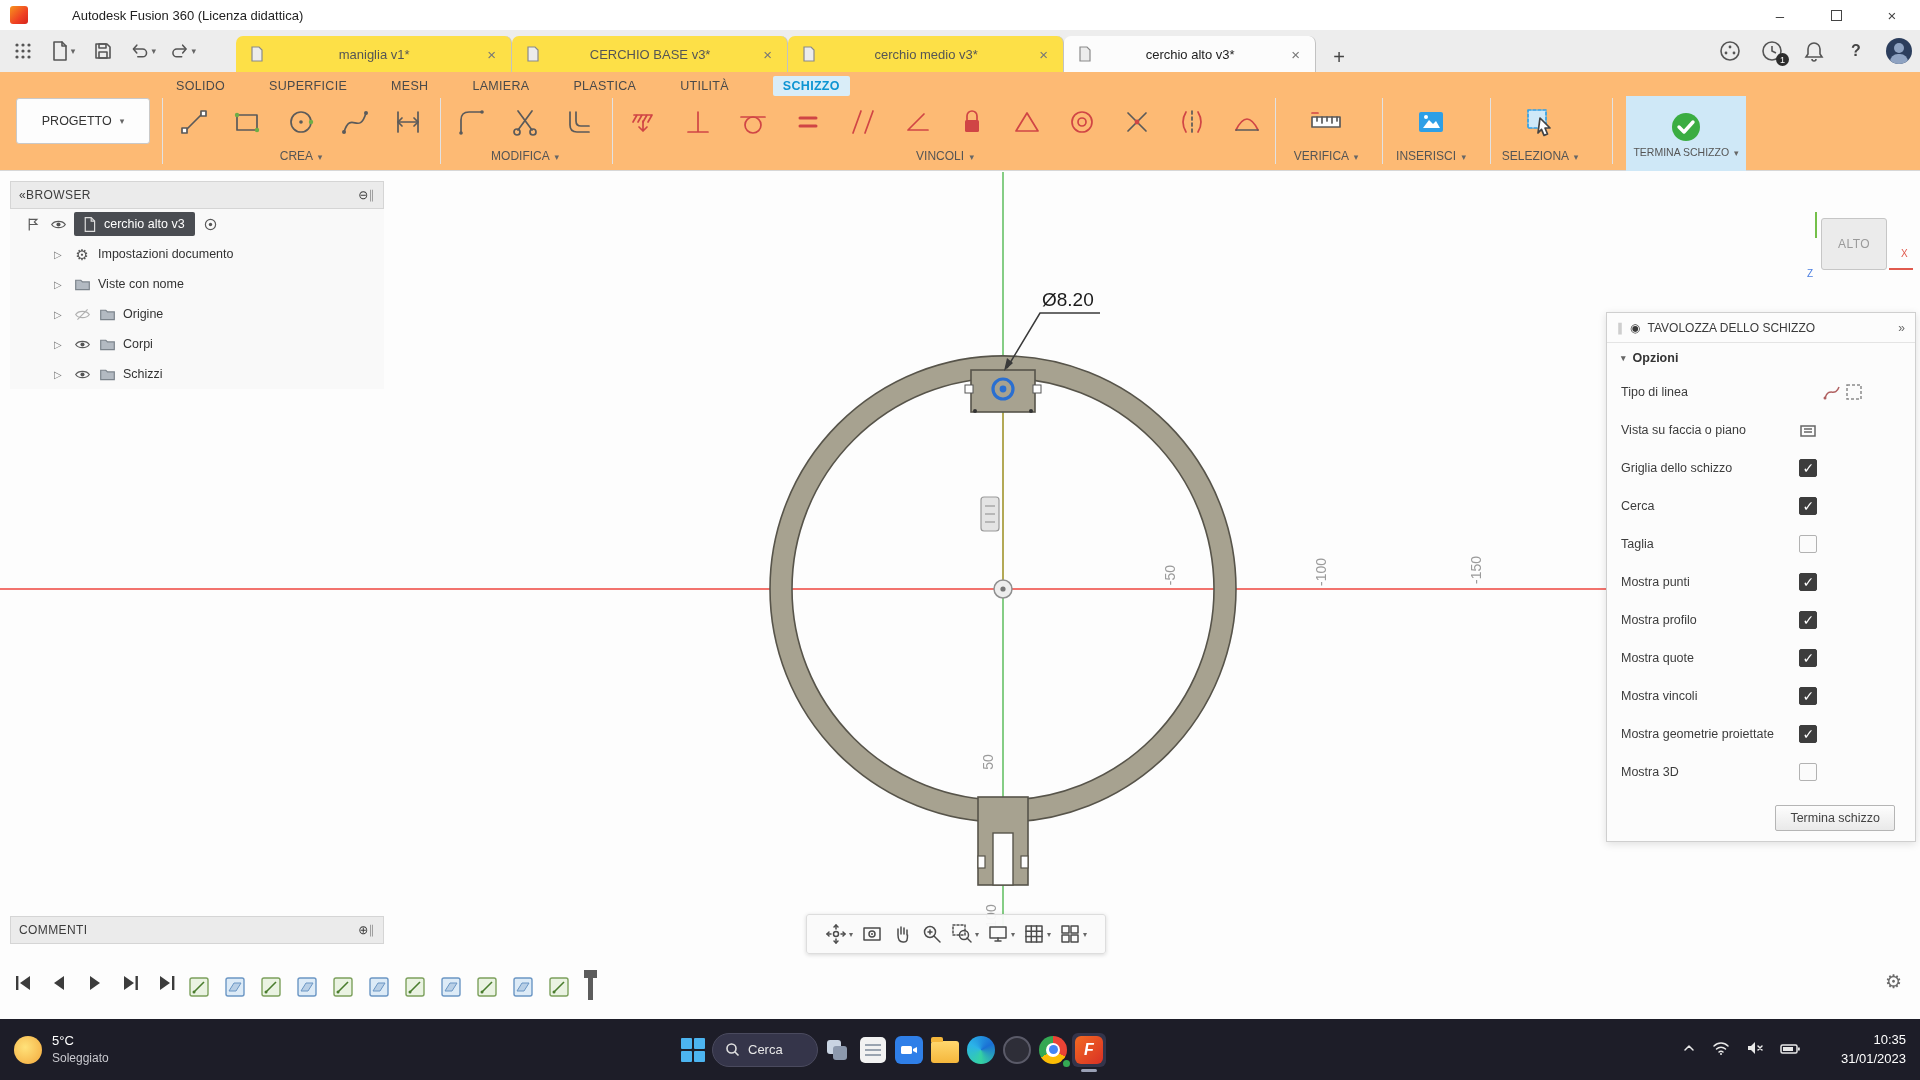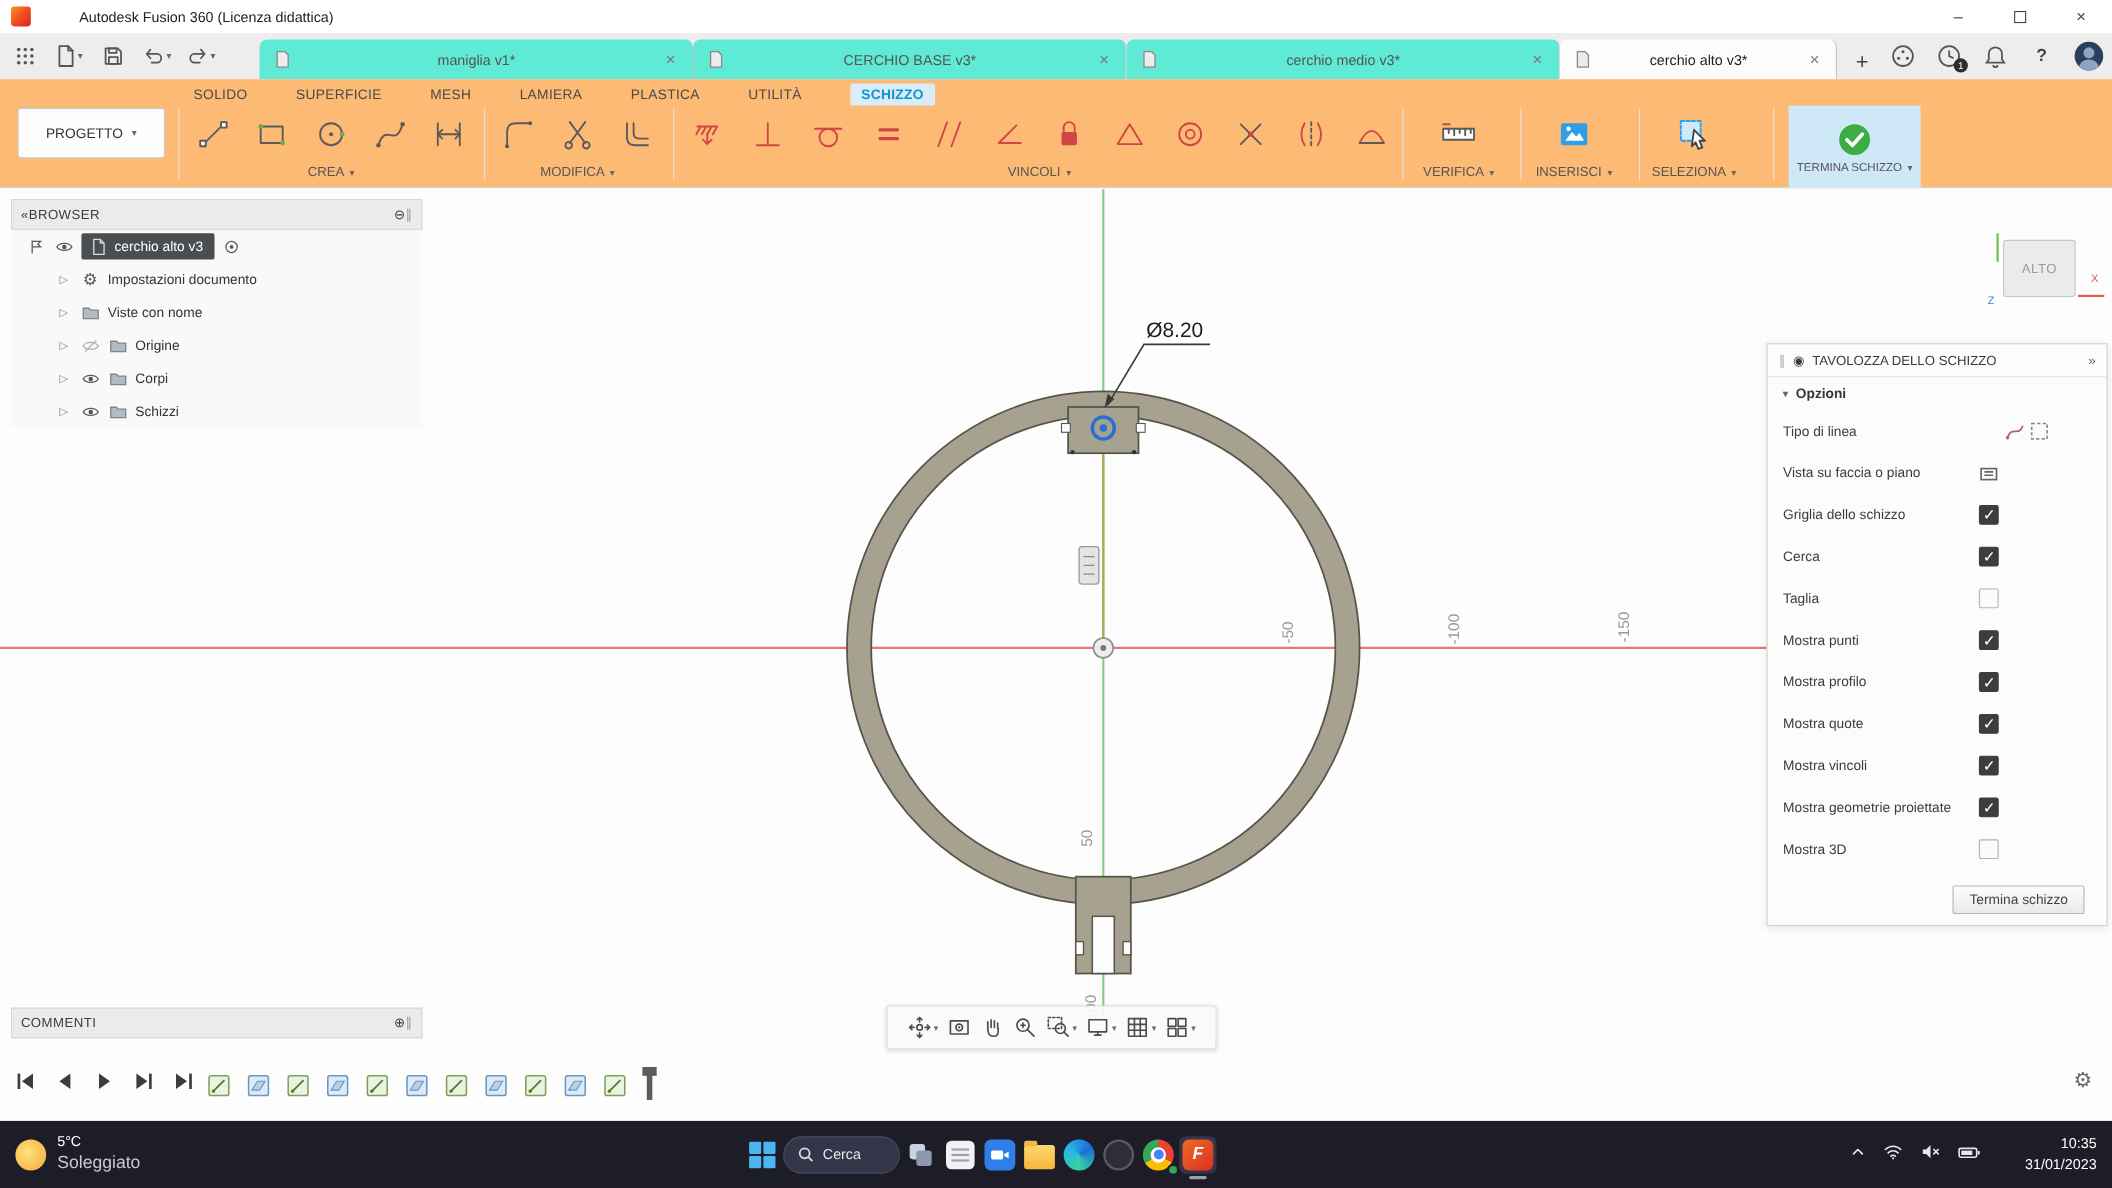--- a/index.html
+++ b/index.html
@@ -17,22 +17,22 @@
   .maxbox { width:11px; height:11px; border:1.4px solid #444; }
 
   
   .appbar { position:absolute; left:0; top:30px; width:1920px; height:42px; background:#ededed; z-index:20; }
   .appbar-left { position:absolute; left:10px; top:0; height:42px; display:flex; align-items:center; gap:14px; }
   .abicon { width:26px; height:26px; display:flex; align-items:center; justify-content:center; }
   .abicon svg { stroke:#555; fill:none; stroke-width:1.6; stroke-linecap:round; stroke-linejoin:round; }
   .caret { font-size:9px; color:#666; margin-left:2px; }
   .doc-tabs { position:absolute; left:236px; bottom:0; display:flex; height:36px; align-items:flex-end; }
   .dtab { height:36px; display:flex; align-items:center; gap:8px; padding:0 12px 0 14px;
-    background:#5eead4; border-right:1px solid #c2c2c2; border-radius:7px 7px 0 0;
-    font-size:13px; color:#555; width:394px; }
+    background:#fde047; border-right:1px solid #c2c2c2; border-radius:7px 7px 0 0;
+    font-size:13px; color:#555; width:276px; }
   .dtab .dlabel { flex:1; white-space:nowrap; overflow:hidden; text-overflow:ellipsis; text-align:center; }
   .dtab.active { background:#fcfcfc; color:#222; width:252px; }
   .tab-close { font-size:15px; color:#777; padding:0 3px; }
   .newtab { width:30px; height:30px; display:flex; align-items:center; justify-content:center;
     font-size:20px; color:#444; margin-left:8px; }
   .appbar-right { position:absolute; right:8px; top:0; height:42px; display:flex; align-items:center; gap:18px; }
   .abricon { position:relative; width:24px; height:24px; display:flex; align-items:center; justify-content:center; }
   .abricon svg { stroke:#555; fill:none; stroke-width:1.6; }
   .badge1 { position:absolute; right:-5px; bottom:-3px; background:#2d2d2d; color:#fff; font-size:9px;
     width:13px; height:13px; border-radius:50%; display:flex; align-items:center; justify-content:center; }
@@ -127,21 +127,21 @@
   .feat { width:22px; height:22px; }
   .tl-marker { width:5px; height:30px; background:#5c5c5c; margin-left:4px; position:relative; top:-2px; }
   .tl-marker::before { content:""; position:absolute; left:-4px; top:0; width:13px; height:8px; background:#5c5c5c; }
   .tl-gear { position:absolute; right:18px; top:8px; font-size:19px; color:#6a6a6a; }
 
   
   .taskbar { position:absolute; left:0; top:1019px; width:1920px; height:61px; background:#1d1d28; z-index:30; }
   .weather { position:absolute; left:14px; top:0; height:61px; display:flex; align-items:center; gap:10px; }
   .sun { width:28px; height:28px; border-radius:50%; background:radial-gradient(circle at 40% 40%, #ffe27a, #f3a83c); }
   .wtext { color:#fff; font-size:13px; line-height:1.4; }
-  .wtext .desc { color:#c9c9cf; font-size:16px; }
+  .wtext .desc { color:#c9c9cf; font-size:12px; }
   .tb-center { position:absolute; left:676px; top:0; height:61px; display:flex; align-items:center; gap:2px; }
   .winlogo { width:24px; height:24px; display:grid; grid-template-columns:11px 11px; grid-template-rows:11px 11px; gap:2px; }
   .winlogo div { background:#4cb4f0; border-radius:1px; }
   .searchpill { width:106px; height:34px; border-radius:17px; background:#35354a; border:1px solid #4a4a5e;
     display:flex; align-items:center; gap:8px; padding:0 12px; color:#e8e8e8; font-size:13px; }
   .searchpill svg { stroke:#e0e0e0; fill:none; stroke-width:1.6; }
   .tbicon { width:34px; height:34px; border-radius:6px; display:flex; align-items:center; justify-content:center; position:relative; }
   .tv1 { width:14px; height:14px; background:#c9d4e2; border-radius:3px; position:absolute; left:7px; top:7px; }
   .tv2 { width:14px; height:14px; background:#8c99ad; border-radius:3px; position:absolute; left:13px; top:13px; }
   .whiteapp { width:26px; height:26px; background:#f2f2f2; border-radius:5px; position:relative; }

